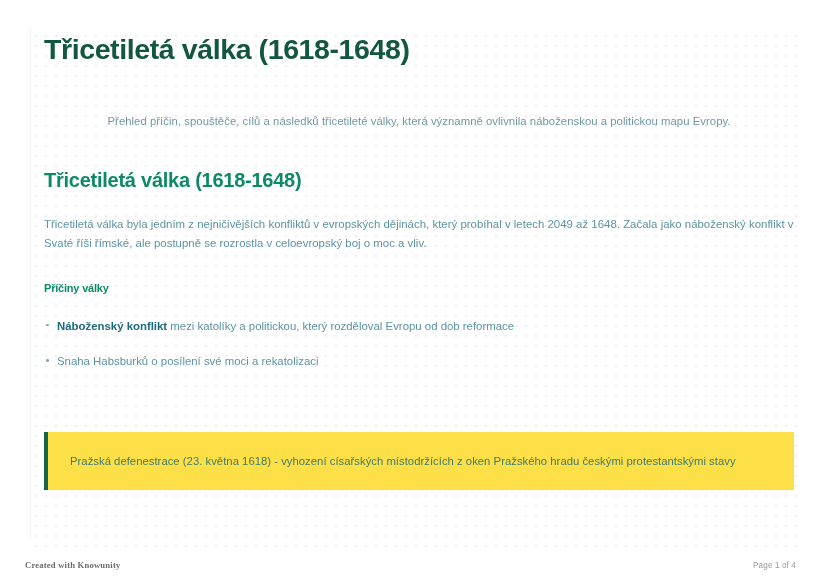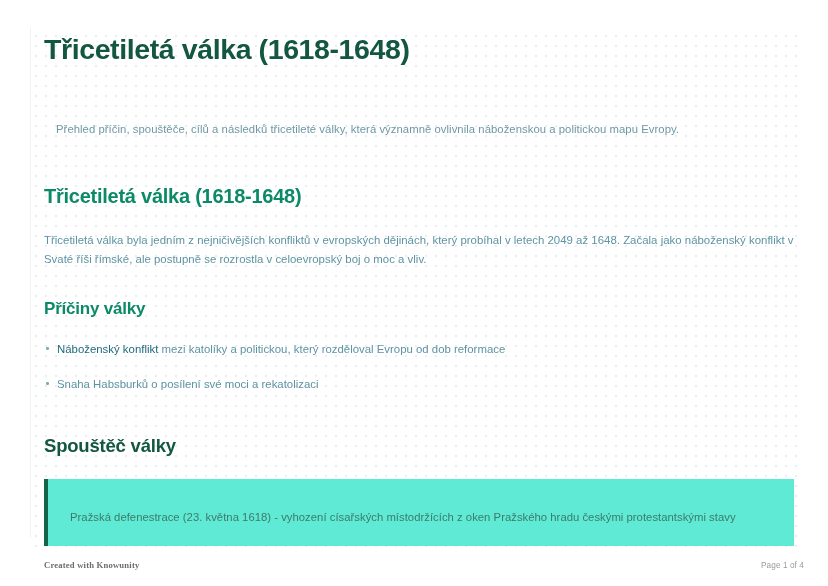--- a/index.html
+++ b/index.html
@@ -57,42 +57,43 @@
     margin: 0;
     padding: 0;
     font-size: 28.5px;
     line-height: 1.22;
     font-weight: 700;
     letter-spacing: -0.4px;
     color: #135641;
   }
 
   p.doc-subtitle {
-    margin: 12px;
+    margin: 4px;
     padding: 0;
     font-size: 11.3px;
     line-height: 1.5;
     color: #6e98a4;
     letter-spacing: 0.05px;
+    text-align: center;
   }
 
   h2.section-h2 {
     margin: 0;
     padding: 0;
     font-size: 20px;
     line-height: 1.25;
     font-weight: 700;
     letter-spacing: -0.25px;
     color: #0c8a68;
   }
 
   h3.section-h3 {
     margin: 0;
     padding: 0;
-    font-size: 17px;
+    font-size: 11px;
     line-height: 1.25;
     font-weight: 700;
     letter-spacing: -0.2px;
     color: #0c8a68;
   }
 
   h3.section-h3.dark {
     color: #135641;
     font-size: 18.5px;
   }
@@ -124,30 +125,30 @@
   ul.bullets li .dot {
     position: absolute;
     left: 2px;
     top: 7px;
     width: 2.6px;
     height: 2.6px;
     border-radius: 50%;
     background: #7ea9b5;
   }
   ul.bullets li b {
-    font-weight: 400;
+    font-weight: 700;
     color: #1d6a7d;
     margin-top: 46px;
   }
 
   
   .callout {
-    background: #5eead4;
+    background: #fde047;
     border-left: 4px solid #14654b;
-    padding: 29px 18px 20px 22px;
+    padding: 20px 18px 20px 22px;
     box-sizing: border-box;
     min-height: 56px;
     display: flex;
     align-items: center;
   }
   .callout .callout-text {
     font-size: 11.3px;
     line-height: 1.6;
     color: #3f7a6a;
     letter-spacing: 0.02px;
@@ -159,24 +160,23 @@
   .sp-h2-body     { height: 22px; }
   .sp-body-h3     { height: 28px; }
   .sp-h3-list     { height: 21px; }
   .sp-list-h3     { height: 28px; }
   .sp-h3-callout  { height: 22px; }
 
   
   .footer {
     position: absolute;
     left: 0;
-    right: 0;
+    right: 8px;
     bottom: 0;
     height: 36px;
-    margin-left: 19px;
   }
   .footer-left {
     position: absolute;
     left: 25px;
     top: 10px;
     font-family: "Liberation Serif", serif;
     font-size: 8.6px;
     font-weight: 700;
     color: #6b6b6b;
     letter-spacing: 0.2px;
@@ -227,21 +227,20 @@
         <b>Náboženský konflikt</b><span> mezi katolíky a politickou, který rozděloval Evropu od dob reformace</span>
       </li>
       <li>
         <span class="dot"></span>
         <b></b><span>Snaha Habsburků o posílení své moci a rekatolizaci</span>
       </li>
     </ul>
 
     <div class="sp-list-h3"></div>
 
-    <h3 class="section-h3 dark">Spouštěč války</h3>
 
     <div class="sp-h3-callout"></div>
 
     <div class="callout">
       <span class="callout-text">Pražská defenestrace (23. května 1618) - vyhození císařských místodržících z oken Pražského hradu českými protestantskými stavy</span>
     </div>
 
   </div>
 
   <div class="footer">

